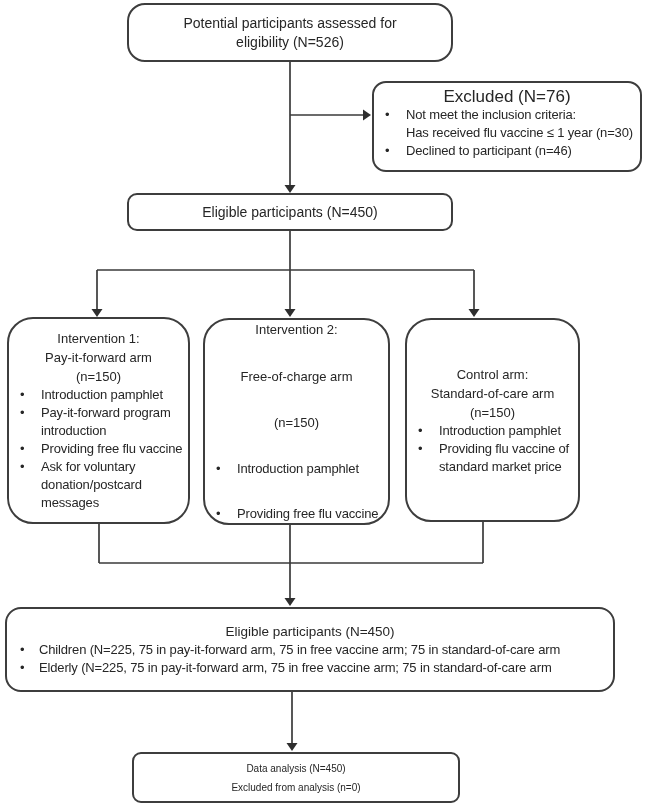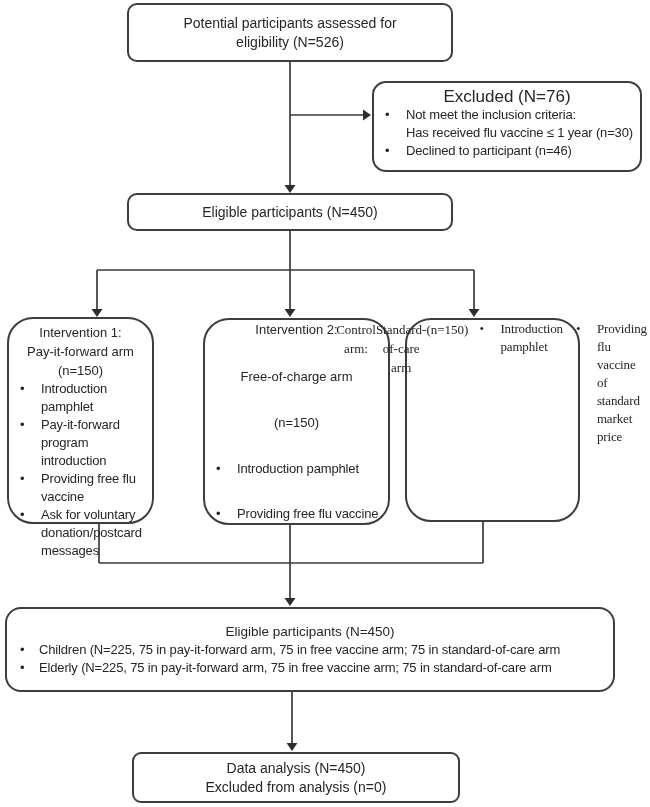--- a/index.html
+++ b/index.html
@@ -44,52 +44,52 @@
   .btext {
     flex: 1 1 auto;
     line-height: 18px;
     letter-spacing: -0.15px;
     padding-right: 2px;
   }
 
   
   #box-assessed {
     left: 127px; top: 3px; width: 326px; height: 59px;
-    border-radius: 10px; font-size: 14px;
+    border-radius: 18px; font-size: 14px;
   }
   #box-excluded {
     left: 372px; top: 81px; width: 270px; height: 91px;
     border-radius: 14px; font-size: 13px;
     padding-top: 5px;
   }
   #box-excluded .title-line { font-size: 17px; line-height: 18px; }
   #box-eligible {
     left: 127px; top: 193px; width: 326px; height: 38px;
     border-radius: 10px; font-size: 14px;
   }
   .arm-box {
     border-radius: 26px;
     font-size: 13px;
   }
-  #box-arm1 { left: 7px;   top: 317px; width: 147px; height: 207px; padding-top: 4px; }
+  #box-arm1 { left: 7px;   top: 317px; width: 183px; height: 207px; padding-top: 10px; }
   #box-arm2 { left: 203px; top: 318px; width: 187px; height: 207px; display: flex; flex-direction: column; justify-content: space-between; }
-  #box-arm3 { left: 405px; top: 318px; width: 175px; height: 204px; display: flex; flex-direction: row; justify-content: center; font-family: Liberation Serif, serif; }
+  #box-arm3 { left: 405px; top: 318px; width: 175px; height: 204px; display: flex; flex-direction: column; justify-content: center; }
   .arm-header { text-align: center; line-height: 19px; }
   #box-wide {
     left: 5px; top: 607px; width: 610px; height: 85px;
     border-radius: 16px; font-size: 13px;
     display: flex; flex-direction: column; justify-content: center;
   }
   #box-wide .title-line { font-size: 13.5px; }
   #box-wide .brow { padding-left: 9px; }
   #box-wide .bullet { flex: 0 0 19px; }
   #box-wide .btext { white-space: nowrap; }
   #box-analysis {
     left: 132px; top: 752px; width: 328px; height: 51px;
-    border-radius: 9px; font-size: 14px;
+    border-radius: 9px; font-size: 10px;
   }
   svg line { stroke: #3a3a3a; stroke-width: 1.7; }
   svg polygon { fill: #2e2e2e; stroke: none; }
 </style>
 </head>
 <body>
 
 <div class="canvas">
 
   <svg class="connectors" viewBox="0 0 650 807">

